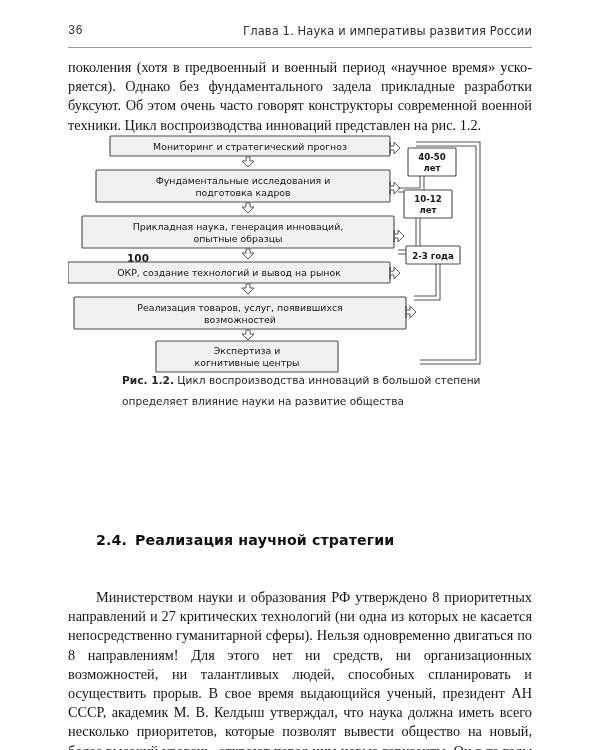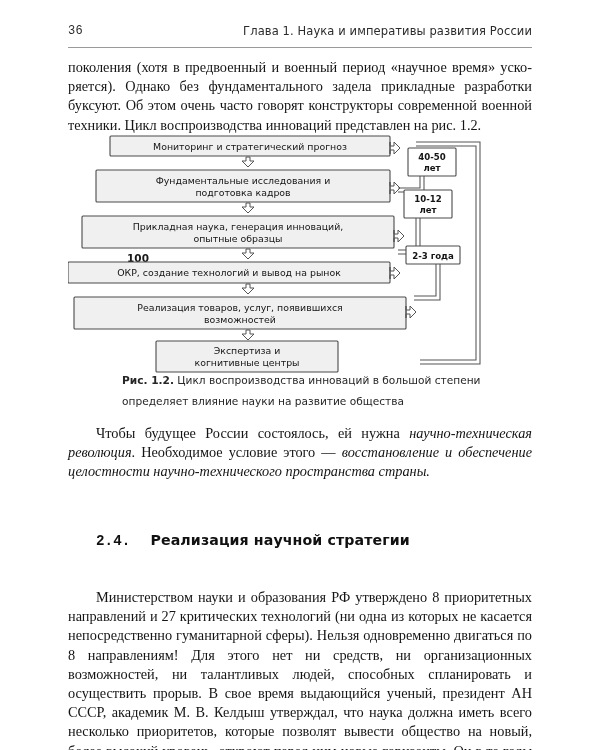--- a/index.html
+++ b/index.html
@@ -85,21 +85,21 @@
   #section-heading {
     position: absolute;
     left: 96px;
     top: 532px;
     font-family: "DejaVu Sans", sans-serif;
     font-weight: bold;
     font-size: 14.2px;
     color: #111;
     letter-spacing: .1px;
   }
-  #section-heading .num { margin-right: 20px; font-family: Liberation Mono, monospace; }
+  #section-heading .num { margin-right: 8px; }
   #last-block { top: 556px; margin-top: 32px; }
 
   
   .figure {
     position: absolute;
     left: 68px;
     top: 130px;
     width: 464px;
     height: 240px;
   }
@@ -265,21 +265,20 @@
         </g>
       </svg>
     </div>
   </div>
 
   <div class="fig-caption">
     <b>Рис. 1.2.</b><span> Цикл воспроизводства инноваций в большой степени определяет влияние науки на развитие общества</span>
   </div>
 
   <div class="body-col" id="after-fig-block">
-    <p class="para indent"><span>Чтобы будущее России состоялось, ей нужна </span><span class="ital">научно-техническая революция</span><span>. Необходимое условие этого — </span><span class="ital">восстановление и обеспечение целостности научно-технического пространства страны.</span></p>
   </div>
 
   <div id="section-heading">
     <span class="num">2.4.</span><span>Реализация научной стратегии</span>
   </div>
 
   <div class="body-col" id="last-block">
     <p class="para indent">Министерством науки и образования РФ утверждено 8 приоритет­ных направлений и 27 критических технологий (ни одна из которых не касается непосредственно гуманитарной сферы). Нельзя одновременно двигаться по 8 направлениям! Для этого нет ни средств, ни организаци­онных возможностей, ни талантливых людей, способных спланировать и осуществить прорыв. В свое время выдающийся ученый, президент АН СССР, академик М. В. Келдыш утверждал, что наука должна иметь всего несколько приоритетов, которые позволят вывести общество на новый, более высокий уровень, откроют перед ним новые горизонты. Он в те годы рассматривал в качестве таковых Атомный и Космический проекты.</p>
   </div>
 

